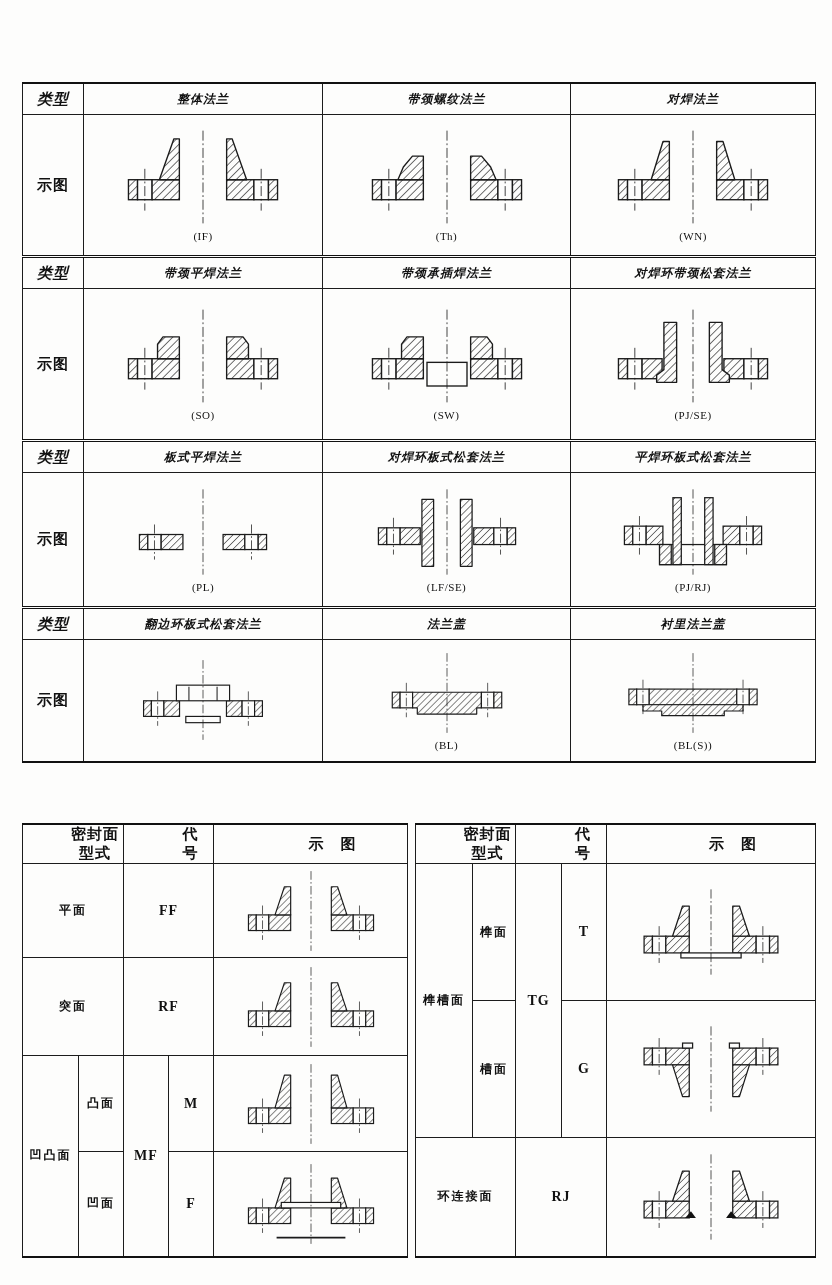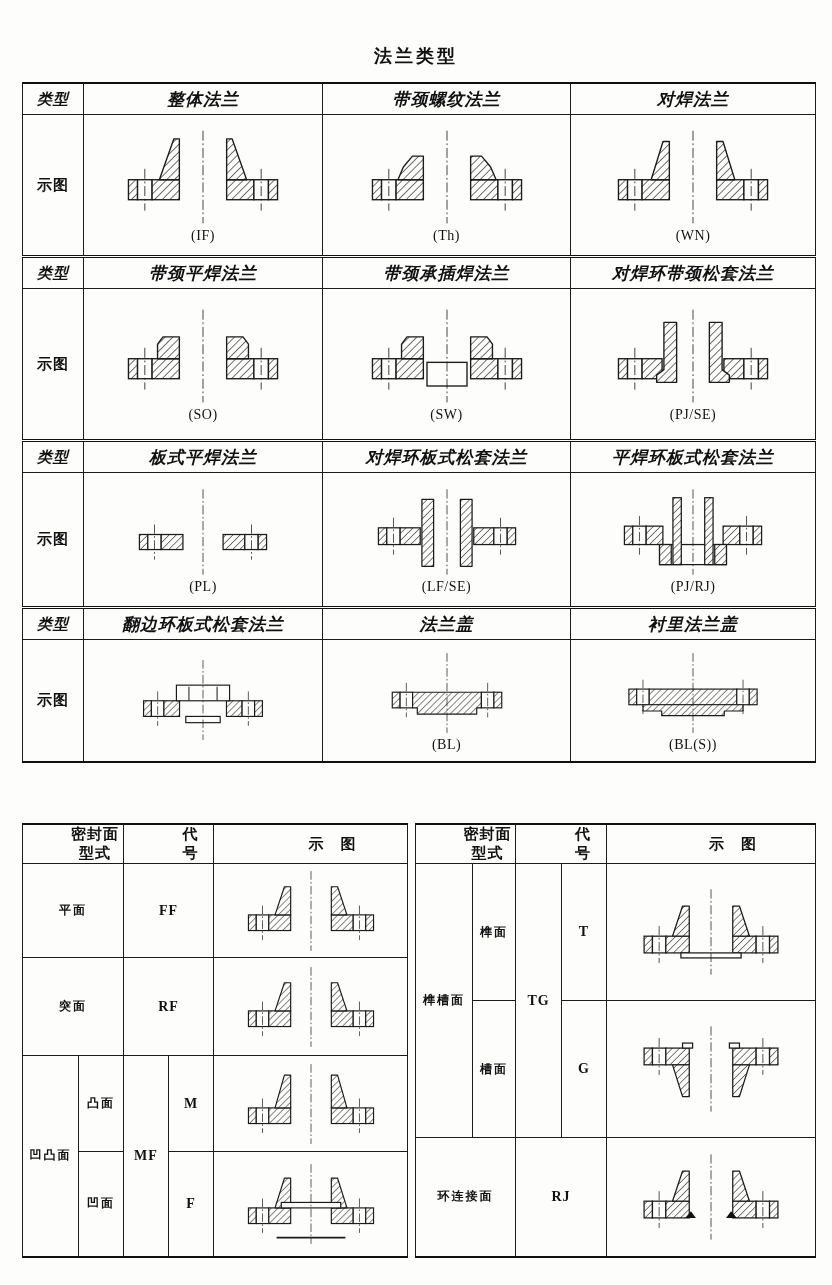--- a/index.html
+++ b/index.html
@@ -10,34 +10,34 @@
   #title1{top:44px;}
   #title2{top:766px;}
 
   table{border-collapse:collapse;table-layout:fixed;position:absolute;background:#fdfdfc;}
   td{border:1px solid #1c1c1c;padding:0;text-align:center;vertical-align:middle;overflow:hidden;}
 
   
   #t1{left:22px;top:82px;width:793px;border-top:2.5px solid #111;border-bottom:2.5px solid #111;
       border-left:1.5px solid #111;border-right:1.5px solid #111;}
   #t1 td.lab{font-size:15px;font-weight:700;letter-spacing:1px;}
-  #t1 td.tname{font-size:17px;font-weight:700;letter-spacing:1px;}
+  #t1 td.tname{font-size:12px;font-weight:700;letter-spacing:1px;}
   #t1 tr.thr td{height:30px;font-style:italic;}
   #t1 tr.r1 td{height:140px;}
   #t1 tr.r2 td{height:150px;}
   #t1 tr.r3 td{height:133px;}
   #t1 tr.r4 td{height:121px;}
   #t1 tr.sec td{border-top:3px double #111;}
   .dcell{vertical-align:middle;}
   .dwrap{display:flex;flex-direction:column;align-items:center;justify-content:center;gap:2px;}
   .fig{width:212px;height:100px;}
   tr.r3 .fig{width:198px;height:92px;}
   tr.r4 .fig{width:206px;height:86px;}
   .fig svg{width:100%;height:100%;display:block;}
-  .code{font-size:14px;letter-spacing:.5px;line-height:14px;}
+  .code{font-size:11px;letter-spacing:.5px;line-height:14px;}
 
   
   .t2{border-top:2.5px solid #111;border-bottom:2px solid #111;
       border-left:1.5px solid #111;border-right:1.5px solid #111;}
   #t2L{left:22px;top:823px;width:385px;}
   #t2R{left:415px;top:823px;width:400px;}
   .t2 tr.h2r td{height:32px;font-size:15px;font-weight:700;letter-spacing:1px;padding-left:44px;}
   .t2 td.face{font-size:12px;font-weight:700;letter-spacing:2px;}
   .t2 td.codecell{font-size:14px;font-weight:700;letter-spacing:1px;}
   .fig2{width:182px;height:86px;}
@@ -51,21 +51,20 @@
   <defs>
     <pattern id="hp" patternUnits="userSpaceOnUse" width="6" height="6" patternTransform="rotate(45)">
       <rect width="6" height="6" fill="#fdfdfc"></rect>
       <line x1="0" y1="0" x2="0" y2="6" stroke="#222" stroke-width="1.4"></line>
     </pattern>
   </defs>
 </svg>
 
 <div class="page">
 
-  <div class="title" id="title1">法兰类型</div>
 
   <table id="t1">
     <colgroup>
         <col style="width:61px">
         <col style="width:239px">
         <col style="width:248px">
         <col style="width:245px">
       </colgroup>
 
     <tbody>

